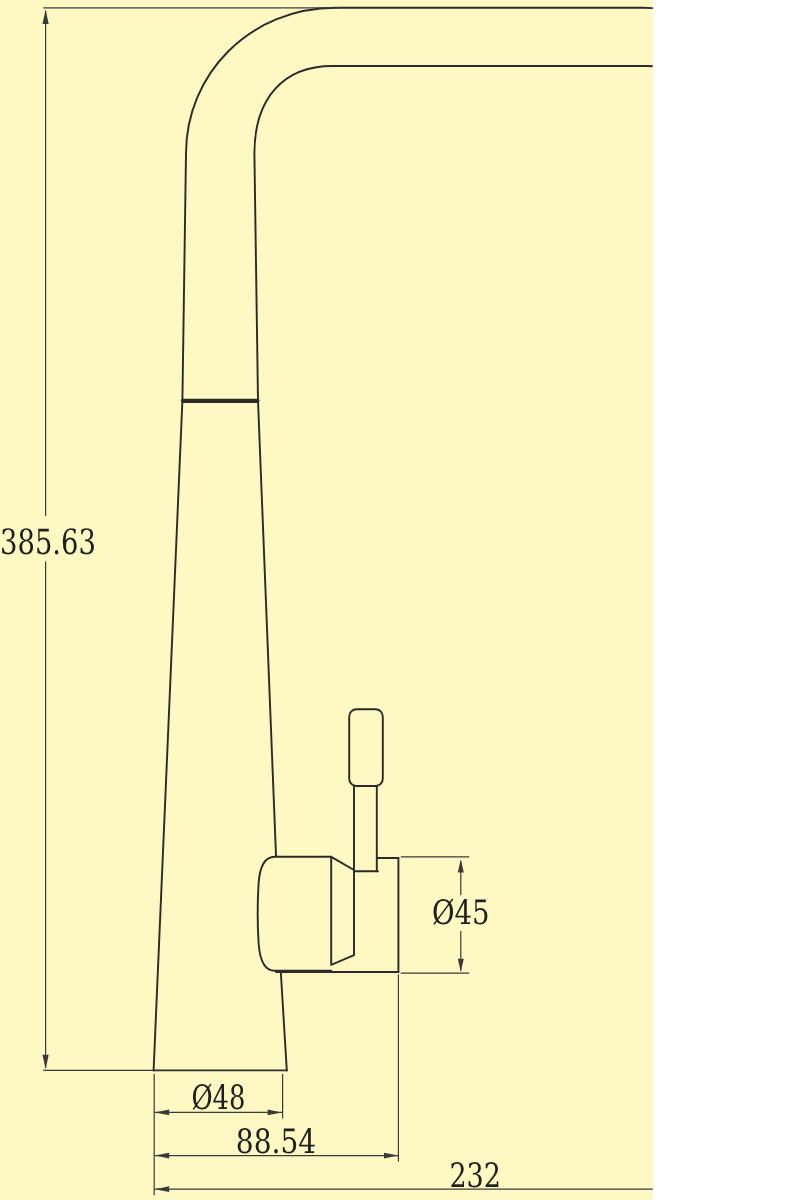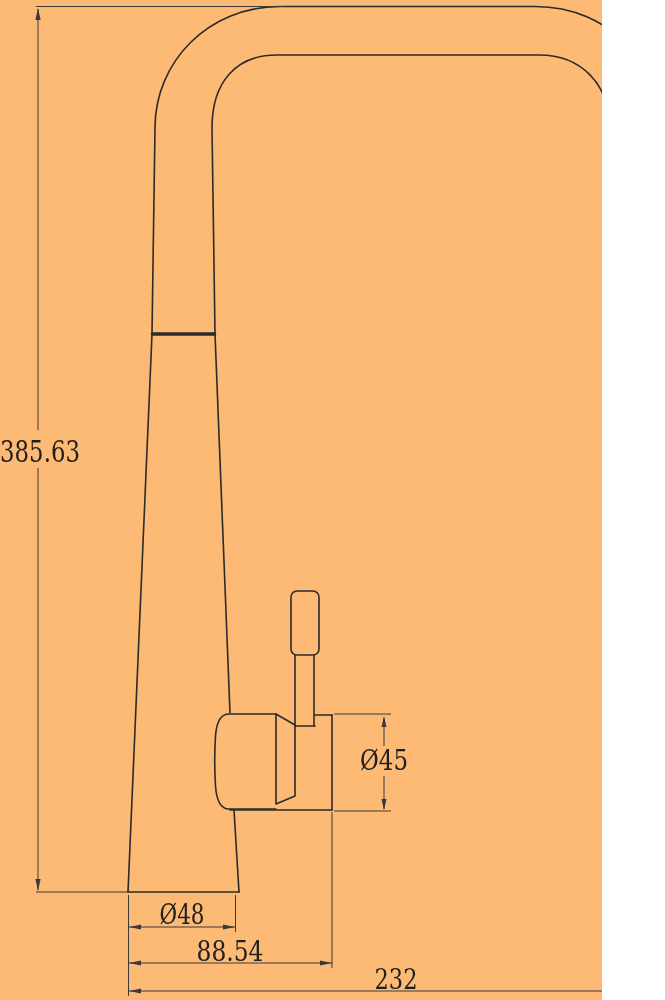--- a/index.html
+++ b/index.html
@@ -1,19 +1,19 @@
 <!DOCTYPE html>
 <html><head>
 <meta charset="utf-8">
 <style>
   html,body{margin:0;padding:0;background:#ffffff;}
   .sheet{
     position:relative;
-    width:602px;height:1000px;
-    background:#fdba74;
+    width:544px;height:1000px;
+    background:#fef9c3;
     font-family:"DejaVu Serif", serif;
     overflow:hidden;
   }
   svg{display:block}
   .dim-text{
     font-family:"DejaVu Serif", serif;
     fill:#1f1f1f;
   }
 </style>
 </head>

